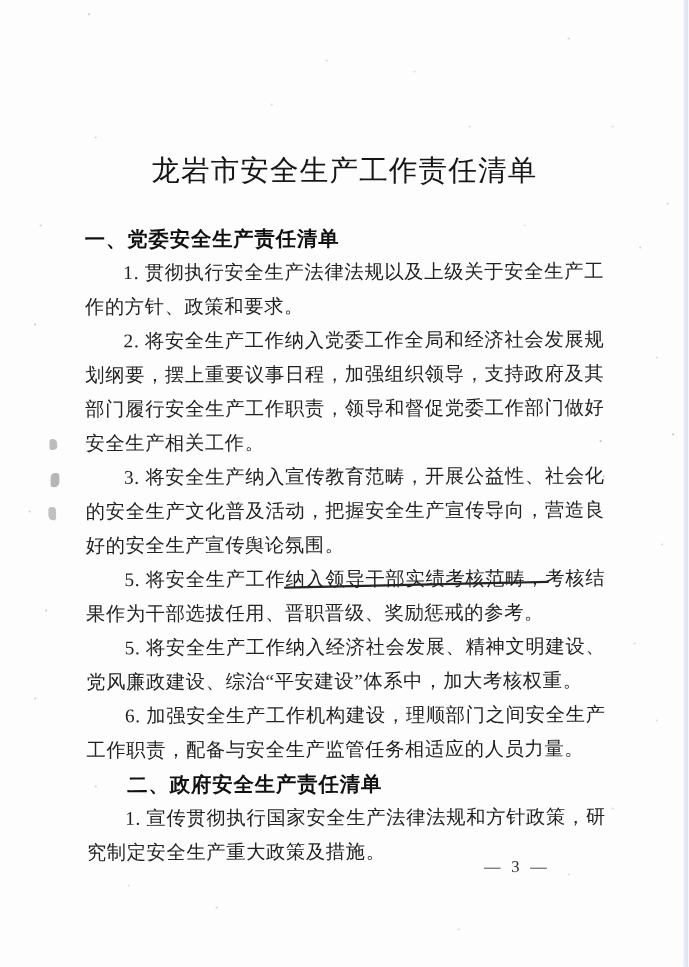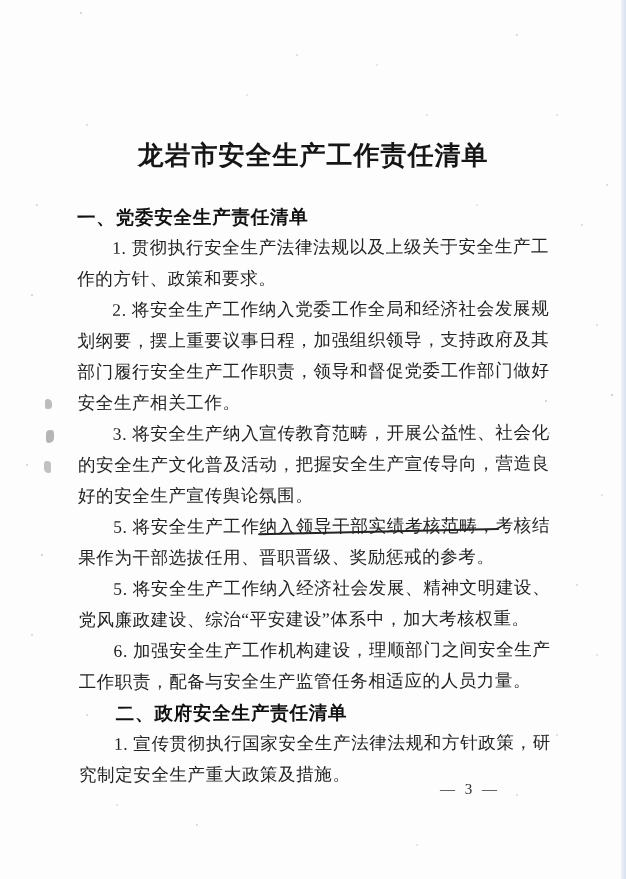--- a/index.html
+++ b/index.html
@@ -15,21 +15,21 @@
   .edge-strip{
     position:absolute;top:0;right:0;width:5px;height:100%;
     background:linear-gradient(to right,#eef1f7,#d9e1ef);
   }
   
   .title{
     margin:0;
     padding-top:141px;
     text-align:center;
     font-size:26px;line-height:30px;
-    font-weight:700;
+    font-weight:400;
     letter-spacing:1px;
     color:#161616;
   }
   
   .content{
     margin:30px 76px 0 78px;
     transform:rotate(-0.2deg);
   }
   .content p{
     margin:0;

